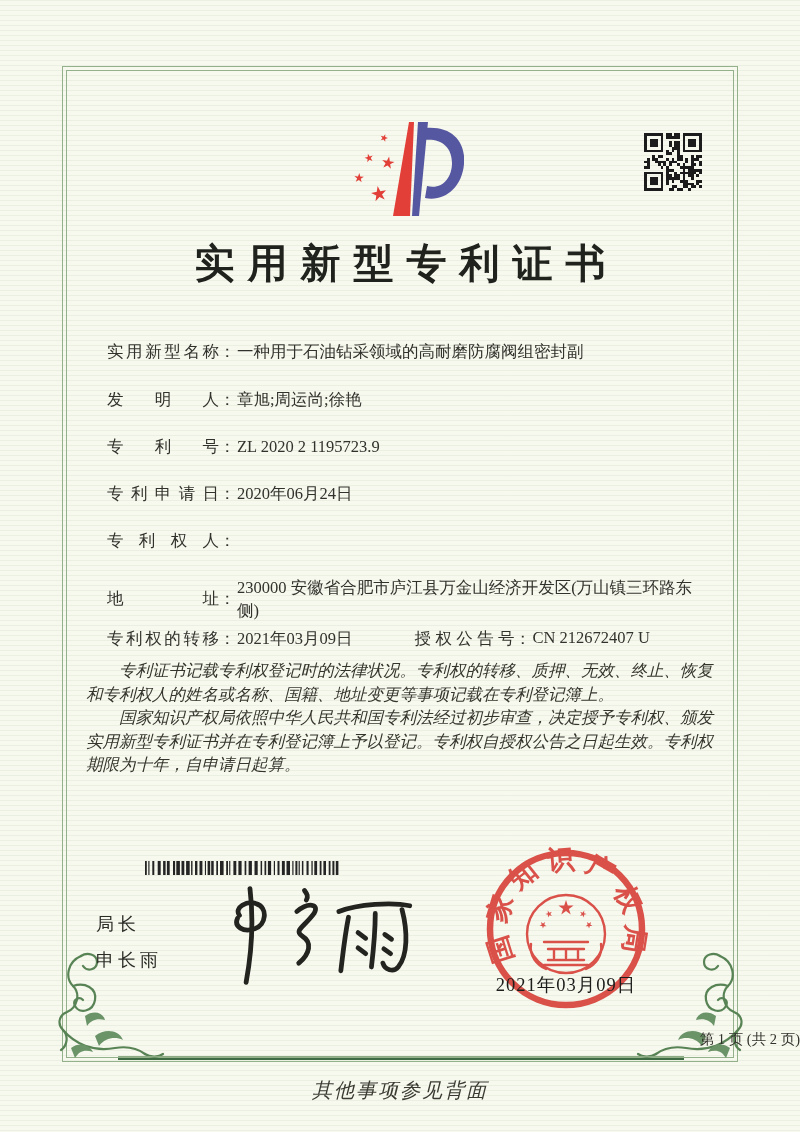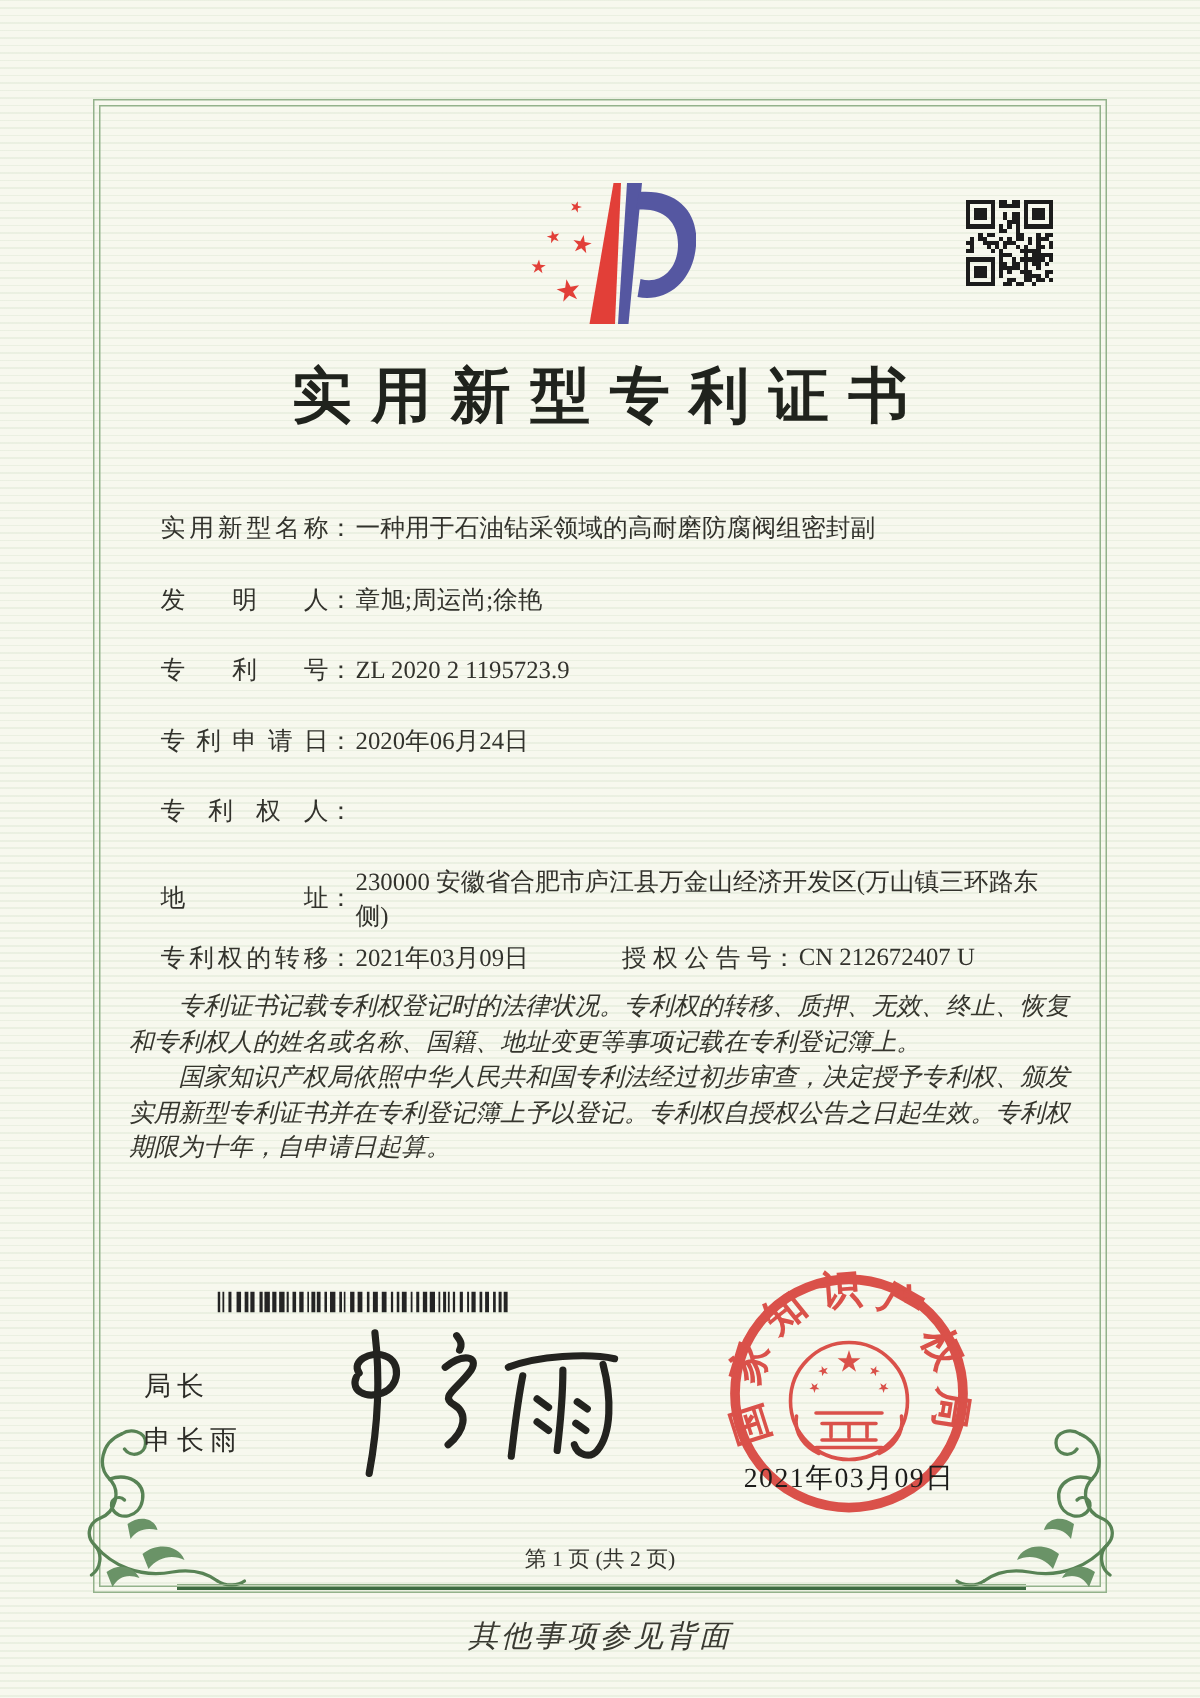--- a/index.html
+++ b/index.html
@@ -62,21 +62,21 @@
   .sig path{stroke:#23231f;stroke-width:5;fill:none;stroke-linecap:round;stroke-linejoin:round;}
 
   .seal{position:absolute;left:483px;top:846px;width:166px;height:166px;opacity:.93;}
   .seal .rg{fill:none;stroke:#d8453e;}
   .seal text{fill:#d8453e;font-weight:700;font-size:27px;font-family:"Liberation Serif","DejaVu Serif",serif;}
   .seal .em{stroke:#d8453e;fill:none;stroke-width:2.4;stroke-linecap:round;}
   .seal .st{fill:#d8453e;}
   .seal-date{position:absolute;left:466px;top:972px;width:200px;text-align:center;
     font-size:18.5px;color:#1d1d1b;letter-spacing:1px;}
 
-  .page-num{position:absolute;left:0;top:1030px;width:800px;text-align:center;font-size:14.5px;color:#33332d;}
+  .page-num{position:absolute;left:0;top:1030px;width:800px;text-align:right;font-size:14.5px;color:#33332d;}
   .note{position:absolute;left:0;top:1077px;width:800px;text-align:center;font-size:20px;
     color:#3a3a32;font-style:italic;letter-spacing:2px;}
 </style>
 </head>
 <body>
 
 <div class="page">
 
   <div class="frame"></div>
 

